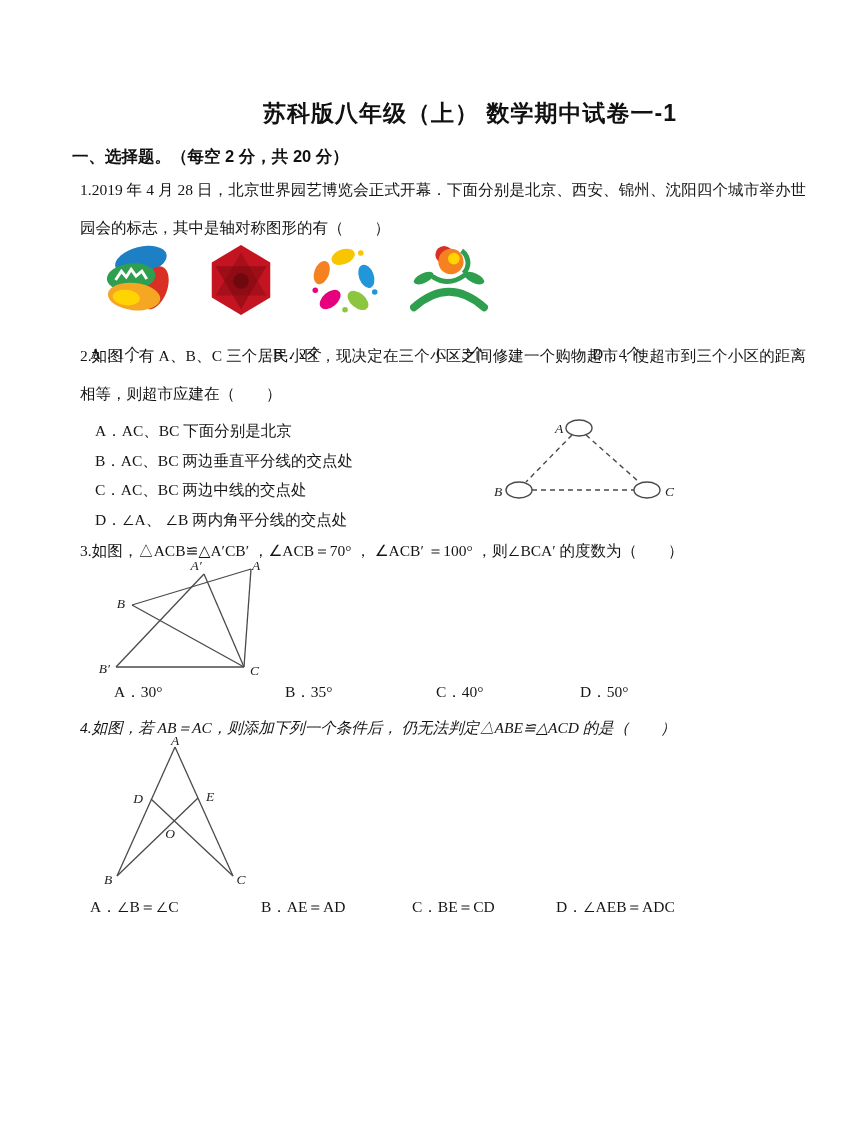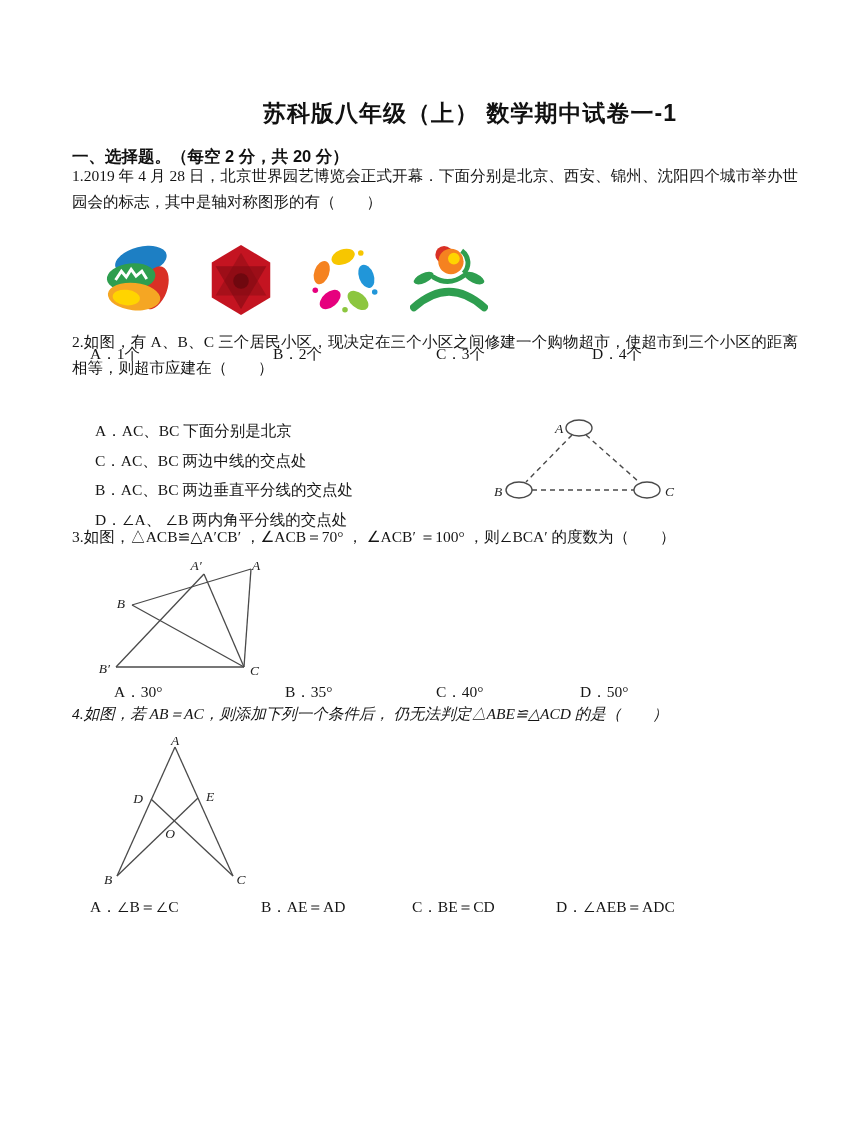--- a/index.html
+++ b/index.html
@@ -20,22 +20,22 @@
     color: #111;
     padding-left: 37px;
   }
   .section-header {
     position: absolute; top: 146px; left: 72px; margin: 0;
     font-family: "Liberation Sans", sans-serif;
     font-weight: bold; font-size: 16.5px;
     color: #111;
   }
   .qtext {
-    position: absolute; left: 72px; width: 726px; margin: 0;
-    font-size: 15.5px; line-height: 26px;
+    position: absolute; left: 72px; width: 726px; margin: 8px;
+    font-size: 15.5px; line-height: 38px;
     text-align: justify; text-justify: inter-ideograph;
   }
   #q1-text { top: 163px; }
   #q2-text { top: 329px; }
   #q3-text { top: 524px; }
   #q4-text { top: 701px; font-style: italic; }
   #q5-text { top: 917px; }
 
   .logos {
     position: absolute; left: 98px; top: 236px;
@@ -127,22 +127,22 @@
     <span>A．1个</span>
     <span>B．2个</span>
     <span>C．3个</span>
     <span>D．4个</span>
   </div>
 
   <p class="qtext" id="q2-text">2.如图，有 A、B、C 三个居民小区，现决定在三个小区之间修建一个购物超市，使超市到三个小区的距离相等，则超市应建在（　　）</p>
 
   <div class="optlist">
     <div>A．AC、BC 下面分别是北京</div>
+    <div>B．AC、BC 两边垂直平分线的交点处</div>
     <div>C．AC、BC 两边中线的交点处</div>
-    <div>B．AC、BC 两边垂直平分线的交点处</div>
     <div>D．∠A、 ∠B 两内角平分线的交点处</div>
   </div>
 
   <svg class="fig" id="q2-figure" width="196" height="96" viewBox="0 0 196 96">
     <line class="dashed" x1="85" y1="23" x2="39" y2="70"></line>
     <line class="dashed" x1="99" y1="23" x2="152" y2="70"></line>
     <line class="dashed" x1="45" y1="78" x2="147" y2="78"></line>
     <ellipse class="node" cx="92" cy="16" rx="13" ry="8"></ellipse>
     <ellipse class="node" cx="32" cy="78" rx="13" ry="8"></ellipse>
     <ellipse class="node" cx="160" cy="78" rx="13" ry="8"></ellipse>

